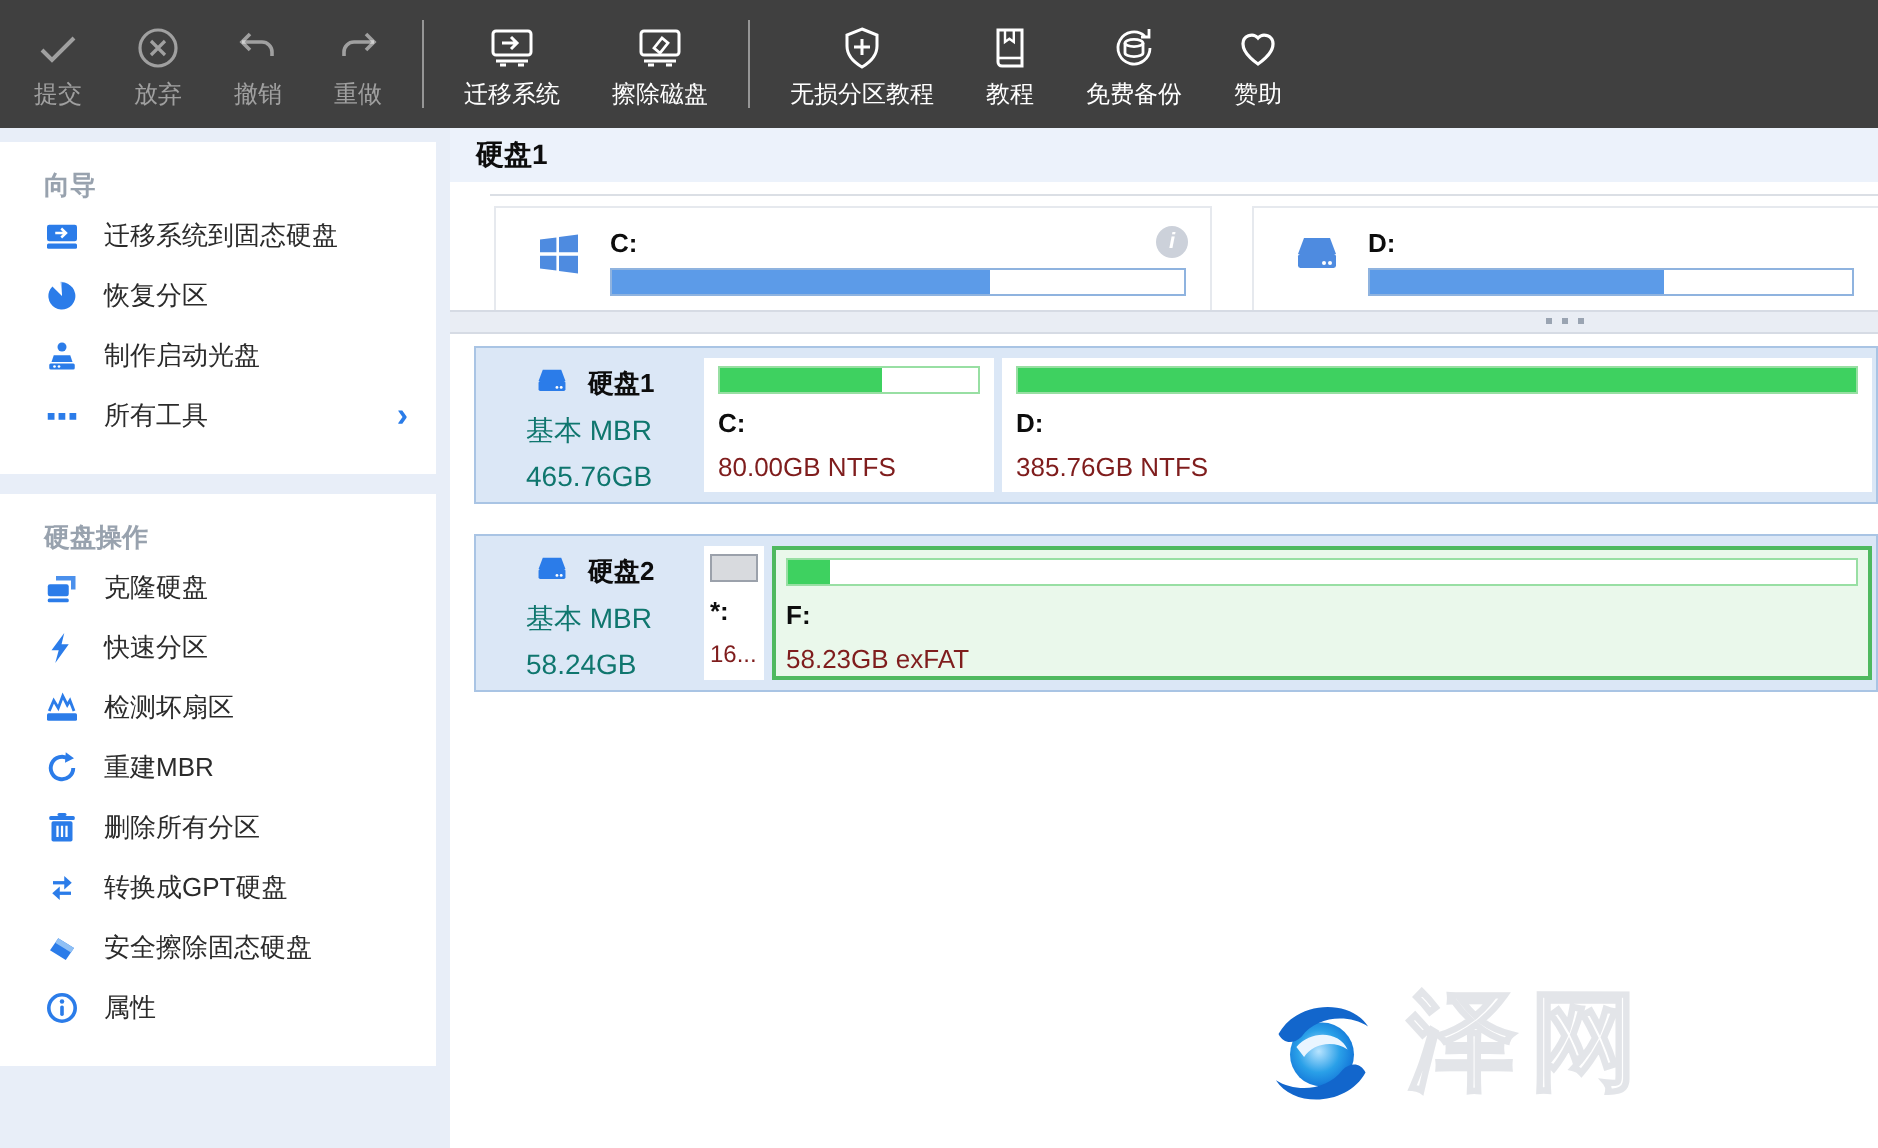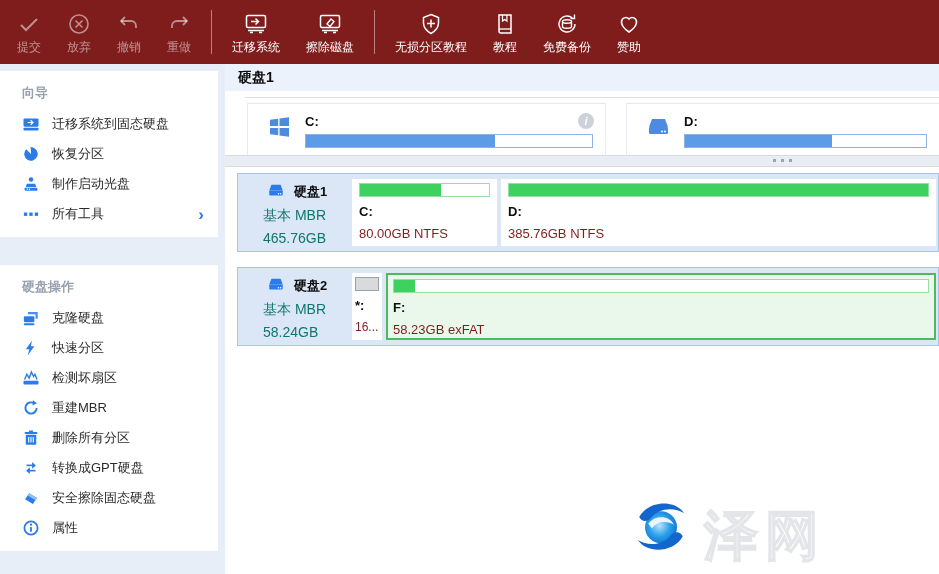--- a/index.html
+++ b/index.html
@@ -1,33 +1,33 @@
 <!DOCTYPE html>
 <html><head>
 <meta charset="utf-8">
 <style>
   html,body{margin:0;padding:0}
   body{width:939px;height:574px;overflow:hidden;position:relative;background:#fff;
        font-family:"Liberation Sans","DejaVu Sans",sans-serif;-webkit-font-smoothing:antialiased}
 
   
-  .toolbar{height:64px;background:#7f1d1d;display:flex;align-items:center;padding-left:4px;box-sizing:border-box}
+  .toolbar{height:64px;background:#404040;display:flex;align-items:center;padding-left:4px;box-sizing:border-box}
   .tb-item{display:flex;flex-direction:column;align-items:center;justify-content:center;color:#fff;padding:3px 13px 0;cursor:pointer}
   .tb-item.disabled{color:rgba(255,255,255,.5)}
   .tb-icon{height:27px;display:flex;align-items:center}
   .tb-icon svg{width:24px;height:24px}
   .tb-label{font-size:12px;line-height:19px;white-space:nowrap}
   .tb-sep{width:1px;height:44px;background:rgba(255,255,255,.45);margin:0 7px}
 
   
   .app{display:flex;height:510px;background:#e8eef8}
-  .sidebar{width:218px;flex:none;padding-top:7px;box-sizing:border-box;display:flex;flex-direction:column;gap:28px}
+  .sidebar{width:218px;flex:none;padding-top:7px;box-sizing:border-box;display:flex;flex-direction:column;gap:10px}
   .side-section{background:#fff;padding:4px 0 8px}
   .side-header{font-size:13px;font-weight:bold;color:#98a2ae;padding:9px 0 7px 22px}
-  .side-item{display:flex;align-items:center;height:30px;padding-left:22px;font-size:13px;color:#2b2b2b;cursor:pointer}
+  .side-item{display:flex;align-items:flex-start;height:30px;padding-left:22px;font-size:13px;color:#2b2b2b;cursor:pointer}
   .side-icon{width:18px;height:18px;margin-right:12px;color:#2B7CE9;display:flex;align-items:center;justify-content:center;flex:none}
   .side-icon svg{width:18px;height:18px}
   .side-chevron{margin-left:auto;padding-right:14px;color:#2a7ce8;font-size:17px;font-weight:bold;line-height:1}
 
   .main{flex:1;background:#fff;margin-left:7px;display:flex;flex-direction:column;overflow:hidden}
   .tab-band{height:27px;background:#ecf2fb;display:flex;align-items:center;padding-left:13px;flex:none}
   .tab{font-size:14px;font-weight:bold;color:#0d0d0d}
   .rule{height:1px;background:#dbdfe5;margin:6px 0 0 20px;flex:none}
 
   
@@ -64,21 +64,21 @@
   .pbar{height:12px;border:1px solid #98dfa3;background:#fff;margin-bottom:7px}
   .part.selected .pbar{margin-top:2px}
   .part.gray .pbar{border-color:#9ba1ab}
   .pfill{height:100%;background:#3ED160}
   .part.gray .pfill{background:#d8dade}
   .plabel{font-size:13px;font-weight:bold;color:#0d0d0d;margin-bottom:7px;white-space:nowrap}
   .pinfo{font-size:13px;color:#7f1d1d;white-space:nowrap}
   .part.small .pinfo{font-size:12px;overflow:hidden}
 
   
-  .watermark{position:absolute;left:622px;top:494px;display:flex;align-items:flex-end;pointer-events:none}
+  .watermark{position:absolute;left:622px;top:494px;display:flex;align-items:flex-start;pointer-events:none}
   .wm-logo svg{width:78px;height:64px}
   .wm-text{font-size:54px;font-weight:bold;color:transparent;-webkit-text-stroke:1.5px #e3e5e9;letter-spacing:7px;margin-left:4px;line-height:1}
 </style>
 </head>
 <body>
 
 <div class="toolbar" id="toolbar">
     <div class="tb-item disabled">
       <span class="tb-icon">
         <svg viewBox="0 0 24 24">

